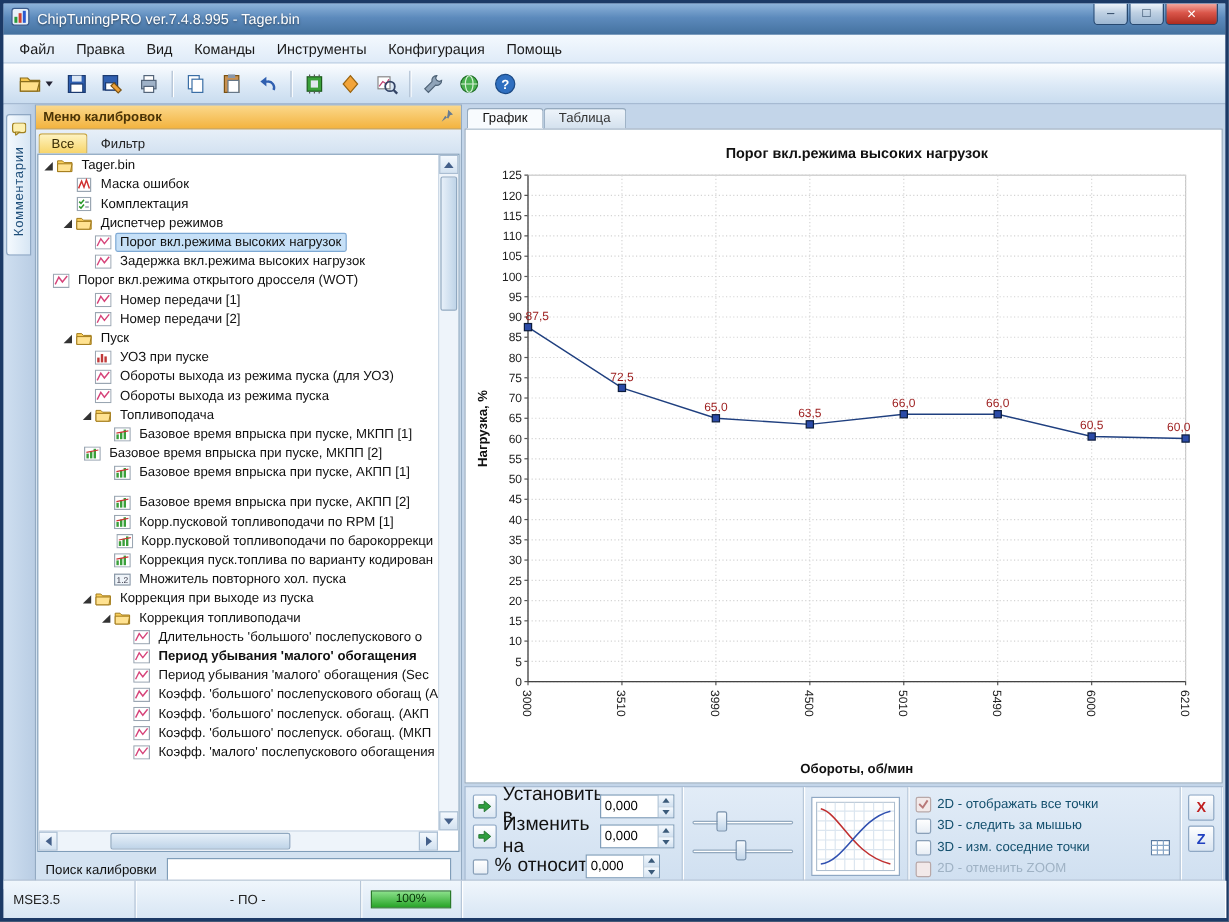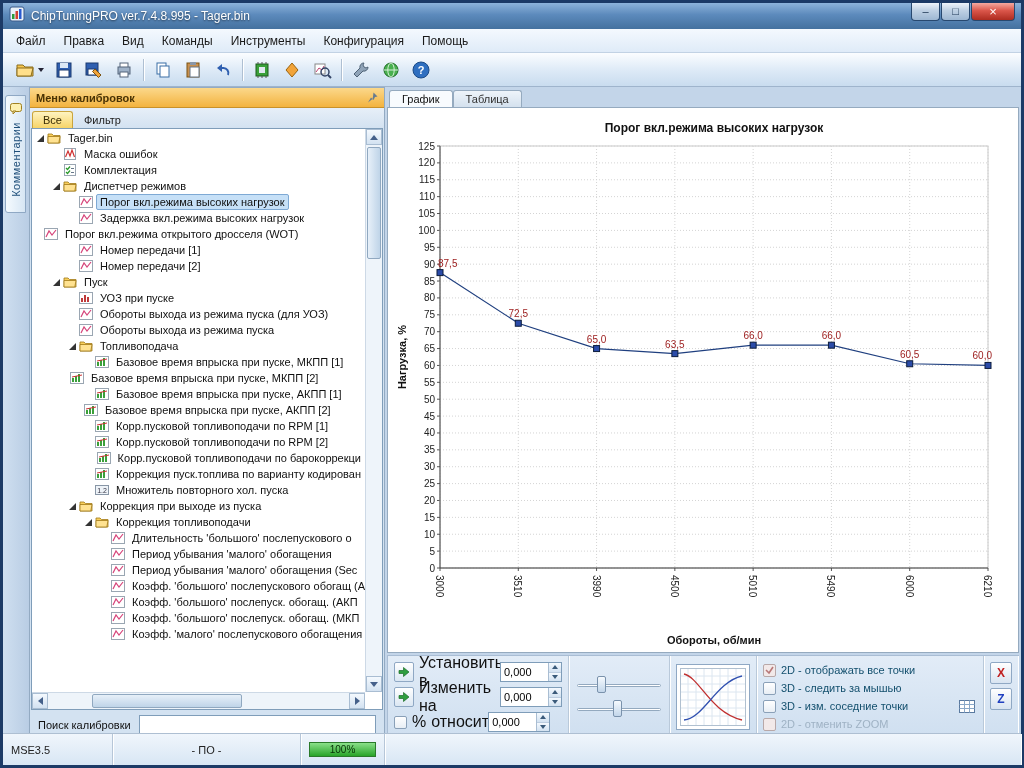--- a/index.html
+++ b/index.html
@@ -445,21 +445,21 @@
               <svg width="14" height="12">
                 <rect x="0.5" y="0.5" width="13" height="11" fill="#fff" stroke="#9aa6b2"></rect>
                 <rect x="2" y="6" width="2" height="4" fill="#3aa03a"></rect>
                 <rect x="5" y="4" width="2" height="6" fill="#3aa03a"></rect>
                 <rect x="8" y="2" width="2" height="8" fill="#3aa03a"></rect>
                 <polyline points="2,5 12,3" stroke="#cc3333" fill="none"></polyline>
               </svg>
             </span>
             <span class="tlabel">Базовое время впрыска при пуске, АКПП [1]</span>
           </div>
-          <div class="trow" style="padding-left: 40px;">
+          <div class="trow" style="padding-left: 51px; margin-top: 9px;">
             <span class="arrow"></span>
             <span class="ticon">
               <svg width="14" height="12">
                 <rect x="0.5" y="0.5" width="13" height="11" fill="#fff" stroke="#9aa6b2"></rect>
                 <rect x="2" y="6" width="2" height="4" fill="#3aa03a"></rect>
                 <rect x="5" y="4" width="2" height="6" fill="#3aa03a"></rect>
                 <rect x="8" y="2" width="2" height="8" fill="#3aa03a"></rect>
                 <polyline points="2,5 12,3" stroke="#cc3333" fill="none"></polyline>
               </svg>
             </span>
@@ -471,57 +471,44 @@
               <svg width="14" height="12">
                 <rect x="0.5" y="0.5" width="13" height="11" fill="#fff" stroke="#9aa6b2"></rect>
                 <rect x="2" y="6" width="2" height="4" fill="#3aa03a"></rect>
                 <rect x="5" y="4" width="2" height="6" fill="#3aa03a"></rect>
                 <rect x="8" y="2" width="2" height="8" fill="#3aa03a"></rect>
                 <polyline points="2,5 12,3" stroke="#cc3333" fill="none"></polyline>
               </svg>
             </span>
             <span class="tlabel">Корр.пусковой топливоподачи по RPM [1]</span>
           </div>
-          <div class="trow" style="padding-left: 51px;">
+          <div class="trow" style="padding-left: 51px; justify-content: flex-end;">
             <span class="arrow"></span>
             <span class="ticon">
               <svg width="14" height="12">
                 <rect x="0.5" y="0.5" width="13" height="11" fill="#fff" stroke="#9aa6b2"></rect>
                 <rect x="2" y="6" width="2" height="4" fill="#3aa03a"></rect>
                 <rect x="5" y="4" width="2" height="6" fill="#3aa03a"></rect>
                 <rect x="8" y="2" width="2" height="8" fill="#3aa03a"></rect>
                 <polyline points="2,5 12,3" stroke="#cc3333" fill="none"></polyline>
               </svg>
             </span>
-            <span class="tlabel">Корр.пусковой топливоподачи по RPM [2]</span>
-          </div>
-          <div class="trow" style="padding-left: 51px; justify-content: flex-end;">
+            <span class="tlabel">Корр.пусковой топливоподачи по барокоррекци</span>
+          </div>
+          <div class="trow" style="padding-left: 51px;">
             <span class="arrow"></span>
             <span class="ticon">
               <svg width="14" height="12">
                 <rect x="0.5" y="0.5" width="13" height="11" fill="#fff" stroke="#9aa6b2"></rect>
                 <rect x="2" y="6" width="2" height="4" fill="#3aa03a"></rect>
                 <rect x="5" y="4" width="2" height="6" fill="#3aa03a"></rect>
                 <rect x="8" y="2" width="2" height="8" fill="#3aa03a"></rect>
                 <polyline points="2,5 12,3" stroke="#cc3333" fill="none"></polyline>
               </svg>
             </span>
-            <span class="tlabel">Корр.пусковой топливоподачи по барокоррекци</span>
-          </div>
-          <div class="trow" style="padding-left: 51px;">
-            <span class="arrow"></span>
-            <span class="ticon">
-              <svg width="14" height="12">
-                <rect x="0.5" y="0.5" width="13" height="11" fill="#fff" stroke="#9aa6b2"></rect>
-                <rect x="2" y="6" width="2" height="4" fill="#3aa03a"></rect>
-                <rect x="5" y="4" width="2" height="6" fill="#3aa03a"></rect>
-                <rect x="8" y="2" width="2" height="8" fill="#3aa03a"></rect>
-                <polyline points="2,5 12,3" stroke="#cc3333" fill="none"></polyline>
-              </svg>
-            </span>
             <span class="tlabel">Коррекция пуск.топлива по варианту кодирован</span>
           </div>
           <div class="trow" style="padding-left: 51px;">
             <span class="arrow"></span>
             <span class="ticon">
               <svg width="14" height="12">
                 <rect x="0.5" y="1.5" width="13" height="9" fill="#eef3f8" stroke="#8896a6"></rect>
                 <text x="7" y="8.5" text-anchor="middle" font-size="7" fill="#334" font-family="Liberation Sans">1.2</text>
               </svg>
             </span>
@@ -558,21 +545,21 @@
           <div class="trow" style="padding-left: 67px;">
             <span class="arrow"></span>
             <span class="ticon">
               <svg width="14" height="12">
                 <rect x="0.5" y="0.5" width="13" height="11" fill="#fff" stroke="#9aa6b2"></rect>
                 <polyline points="2,9 5,3 8,7 12,2" fill="none" stroke="#d6447a" stroke-width="1.2"></polyline>
               </svg>
             </span>
             <span class="tlabel">Длительность 'большого' послепускового о</span>
           </div>
-          <div class="trow" style="padding-left: 67px;">
+          <div class="trow" style="padding-left: 67px; font-weight: bold;">
             <span class="arrow"></span>
             <span class="ticon">
               <svg width="14" height="12">
                 <rect x="0.5" y="0.5" width="13" height="11" fill="#fff" stroke="#9aa6b2"></rect>
                 <polyline points="2,9 5,3 8,7 12,2" fill="none" stroke="#d6447a" stroke-width="1.2"></polyline>
               </svg>
             </span>
             <span class="tlabel">Период убывания 'малого' обогащения</span>
           </div>
           <div class="trow" style="padding-left: 67px;">

